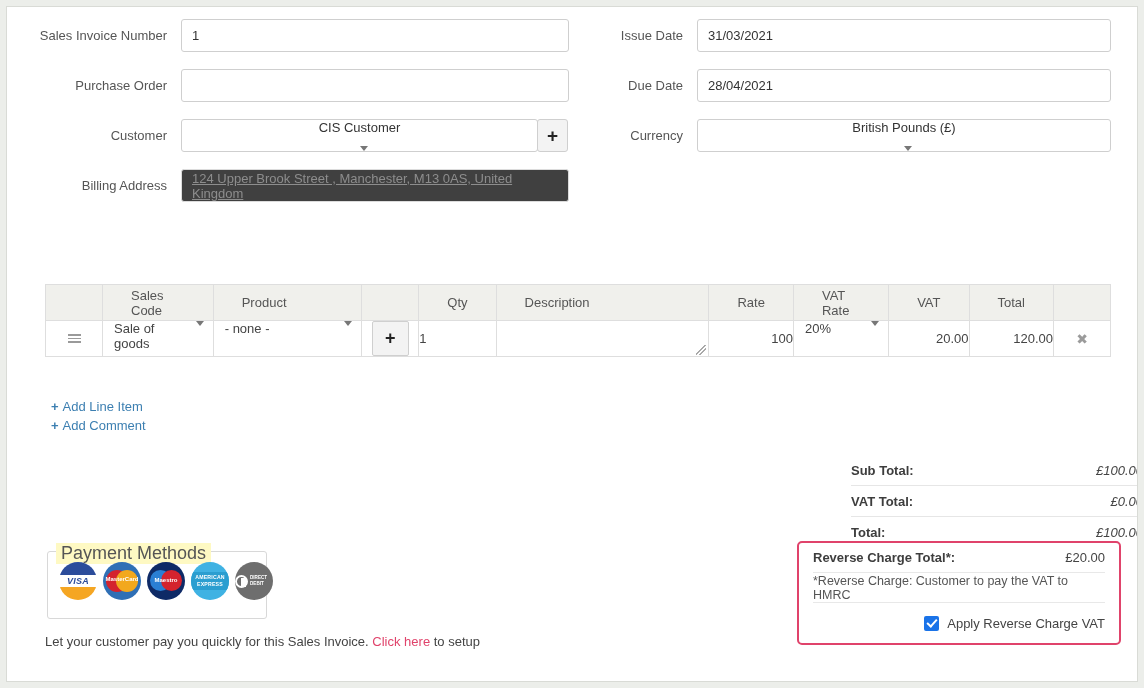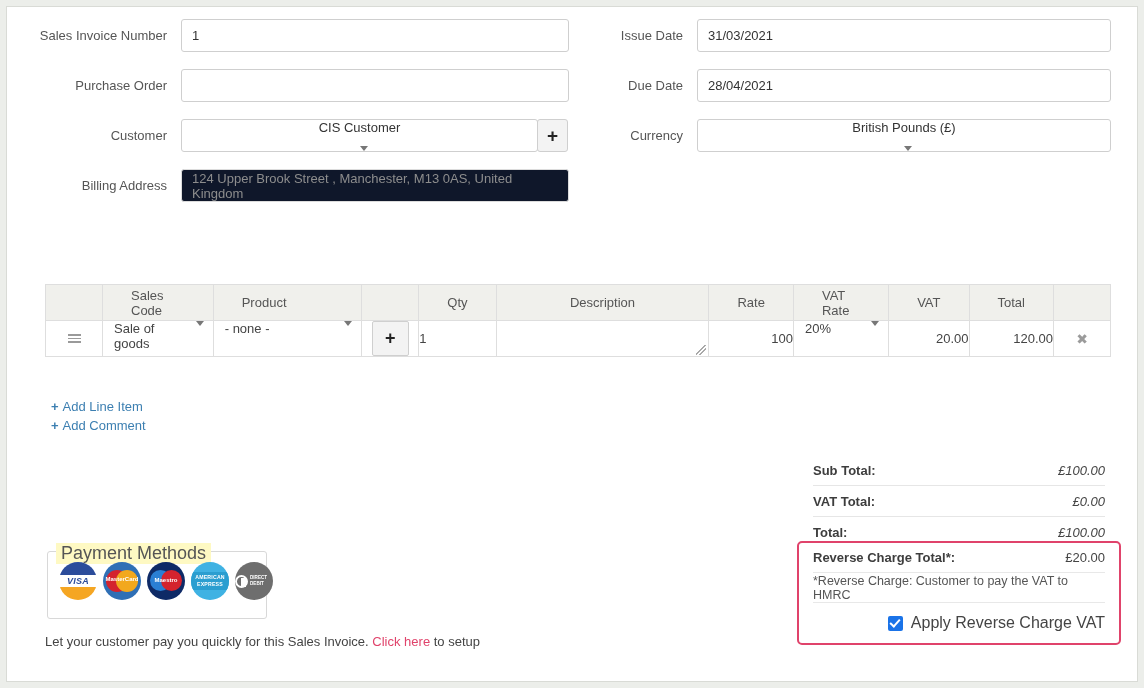--- a/index.html
+++ b/index.html
@@ -39,21 +39,21 @@
     height: 33px;
     border: 1px solid #cfcfcf;
     border-radius: 3px;
     background: #fff;
     display: flex;
     align-items: center;
     padding: 0 10px;
     font-size: 13px;
     color: #333;
   }
-  .ctl.readonly { background: #0f172a; color: #8d8d8d; border-color: #dcdcdc; }
+  .ctl.readonly { background: #404040; color: #8d8d8d; border-color: #dcdcdc; text-decoration: underline; }
   .ctl.select { justify-content: space-between; flex-direction: column; }
   .caret {
     width: 0; height: 0;
     border-left: 4px solid transparent;
     border-right: 4px solid transparent;
     border-top: 5px solid #777;
     margin-left: 8px;
     flex: none;
   }
   .plus-btn {
@@ -137,21 +137,21 @@
     font-size: 13px;
     line-height: 19px;
     text-decoration: none;
     white-space: nowrap;
   }
   .add-link .pl { font-weight: bold; color: #3c7fb1; margin-right: 4px; }
 
   
   .totals {
     position: absolute;
-    left: 806px; top: 448px;
+    left: 844px; top: 448px;
     width: 292px;
   }
   .tot-row {
     display: flex; justify-content: space-between; align-items: center;
     height: 31px;
     border-bottom: 1px solid #e6e6e6;
     font-size: 13px;
   }
   .tot-row .lbl { font-weight: bold; color: #3d3d3d; }
   .tot-row .val { color: #444; font-style: italic; }
@@ -175,21 +175,21 @@
   .rc-note {
     height: 30px;
     display: flex; align-items: center;
     border-bottom: 1px solid #e8e8e8;
     font-size: 12.5px; color: #555;
   }
   .rc-check {
     height: 40px;
     display: flex; align-items: center; justify-content: flex-end;
     gap: 8px;
-    font-size: 16px; color: #444;
+    font-size: 13px; color: #444;
   }
   .cbox {
     width: 15px; height: 15px;
     background: #1a73e8;
     border-radius: 2px;
     position: relative;
     flex: none;
   }
   .cbox:after {
     content: "";
@@ -311,21 +311,21 @@
   </div>
 
   <table class="lines-table">
     <thead>
       <tr>
         <th style="width:52px;"></th>
         <th style="width:124px;">Sales Code</th>
         <th style="width:178px;">Product</th>
         <th style="width:43px;"></th>
         <th style="width:55px;">Qty</th>
-        <th style="width:270px;text-align:center;">Description</th>
+        <th style="width:270px;">Description</th>
         <th class="num" style="width:75px;">Rate</th>
         <th style="width:102px;">VAT Rate</th>
         <th class="num" style="width:70px;">VAT</th>
         <th class="num" style="width:70px;">Total</th>
         <th style="width:50px;"></th>
       </tr>
     </thead>
     <tbody>
       <tr>
         <td class="cell-center">

